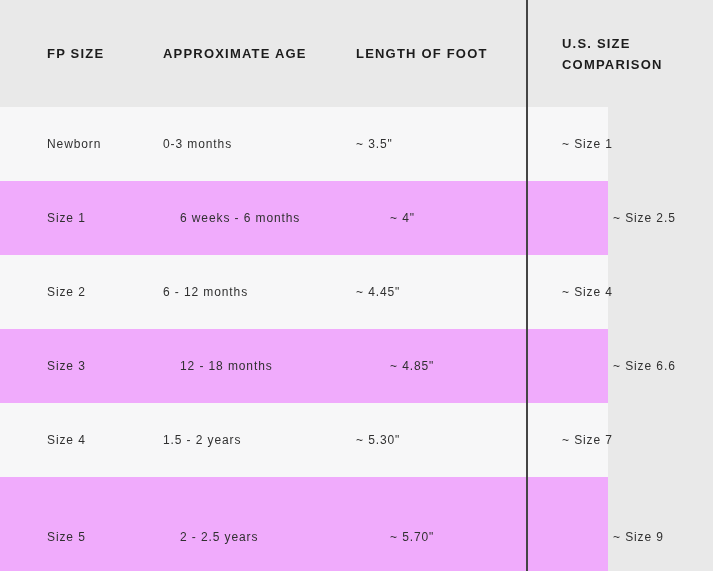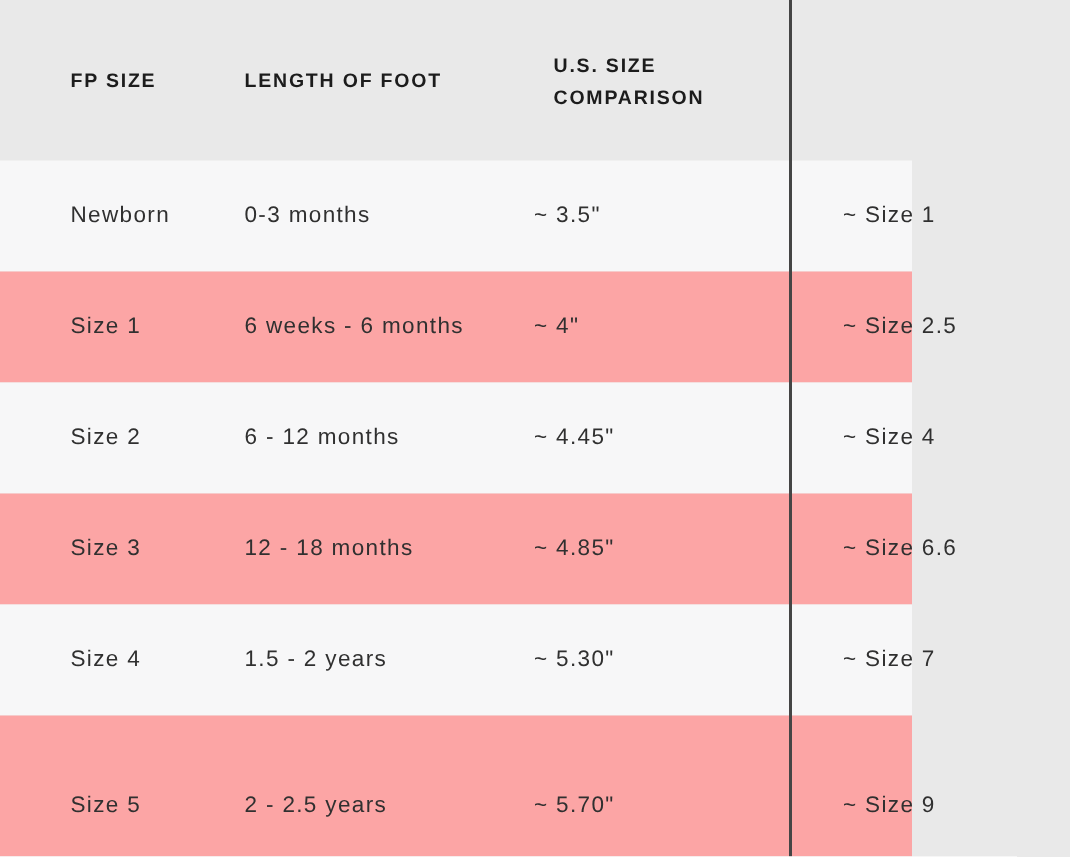--- a/index.html
+++ b/index.html
@@ -22,21 +22,21 @@
     box-sizing: border-box;
   }
   .row.header {
     height: 107px;
     background: #e9e9e9;
   }
   .row.data {
     height: 74px;
   }
   .row.data.light { background: #f7f7f8; }
-  .row.data.gray  { background: #fca5a5; }
+  .row.data.gray  { background: #f0abfc; gap: 17px; }
   .row.data.last {
     height: 94px;
     align-items: center;
     padding-top: 26px;
   }
   .cell {
     box-sizing: border-box;
     flex: 0 0 auto;
   }
   .c1 { width: 163px; padding-left: 47px; }
@@ -45,21 +45,21 @@
   .c4 { width: 186px; padding-left: 35px; }
   .header .cell {
     font-size: 13px;
     font-weight: 700;
     letter-spacing: 1.2px;
     color: #1c1c1c;
     text-transform: uppercase;
     line-height: 21px;
   }
   .row.data .cell {
-    font-size: 15px;
+    font-size: 12px;
     font-weight: 400;
     letter-spacing: 0.9px;
     color: #303030;
     line-height: 22px;
   }
   .divider {
     position: absolute;
     left: 526px;
     top: 0;
     bottom: 0;
@@ -67,20 +67,21 @@
     background: #454545;
   }
 </style>
 </head>
 <body>
 
 <div class="chart-wrap">
 
   <div class="row header">
     <div class="cell c1">FP SIZE</div>
+    <div class="cell c2">APPROXIMATE AGE</div>
     <div class="cell c3">LENGTH OF FOOT</div>
     <div class="cell c4">
       <div>U.S. SIZE</div>
       <div>COMPARISON</div>
     </div>
   </div>
 
   <div class="row data light">
     <div class="cell c1">Newborn</div>
     <div class="cell c2">0-3 months</div>

